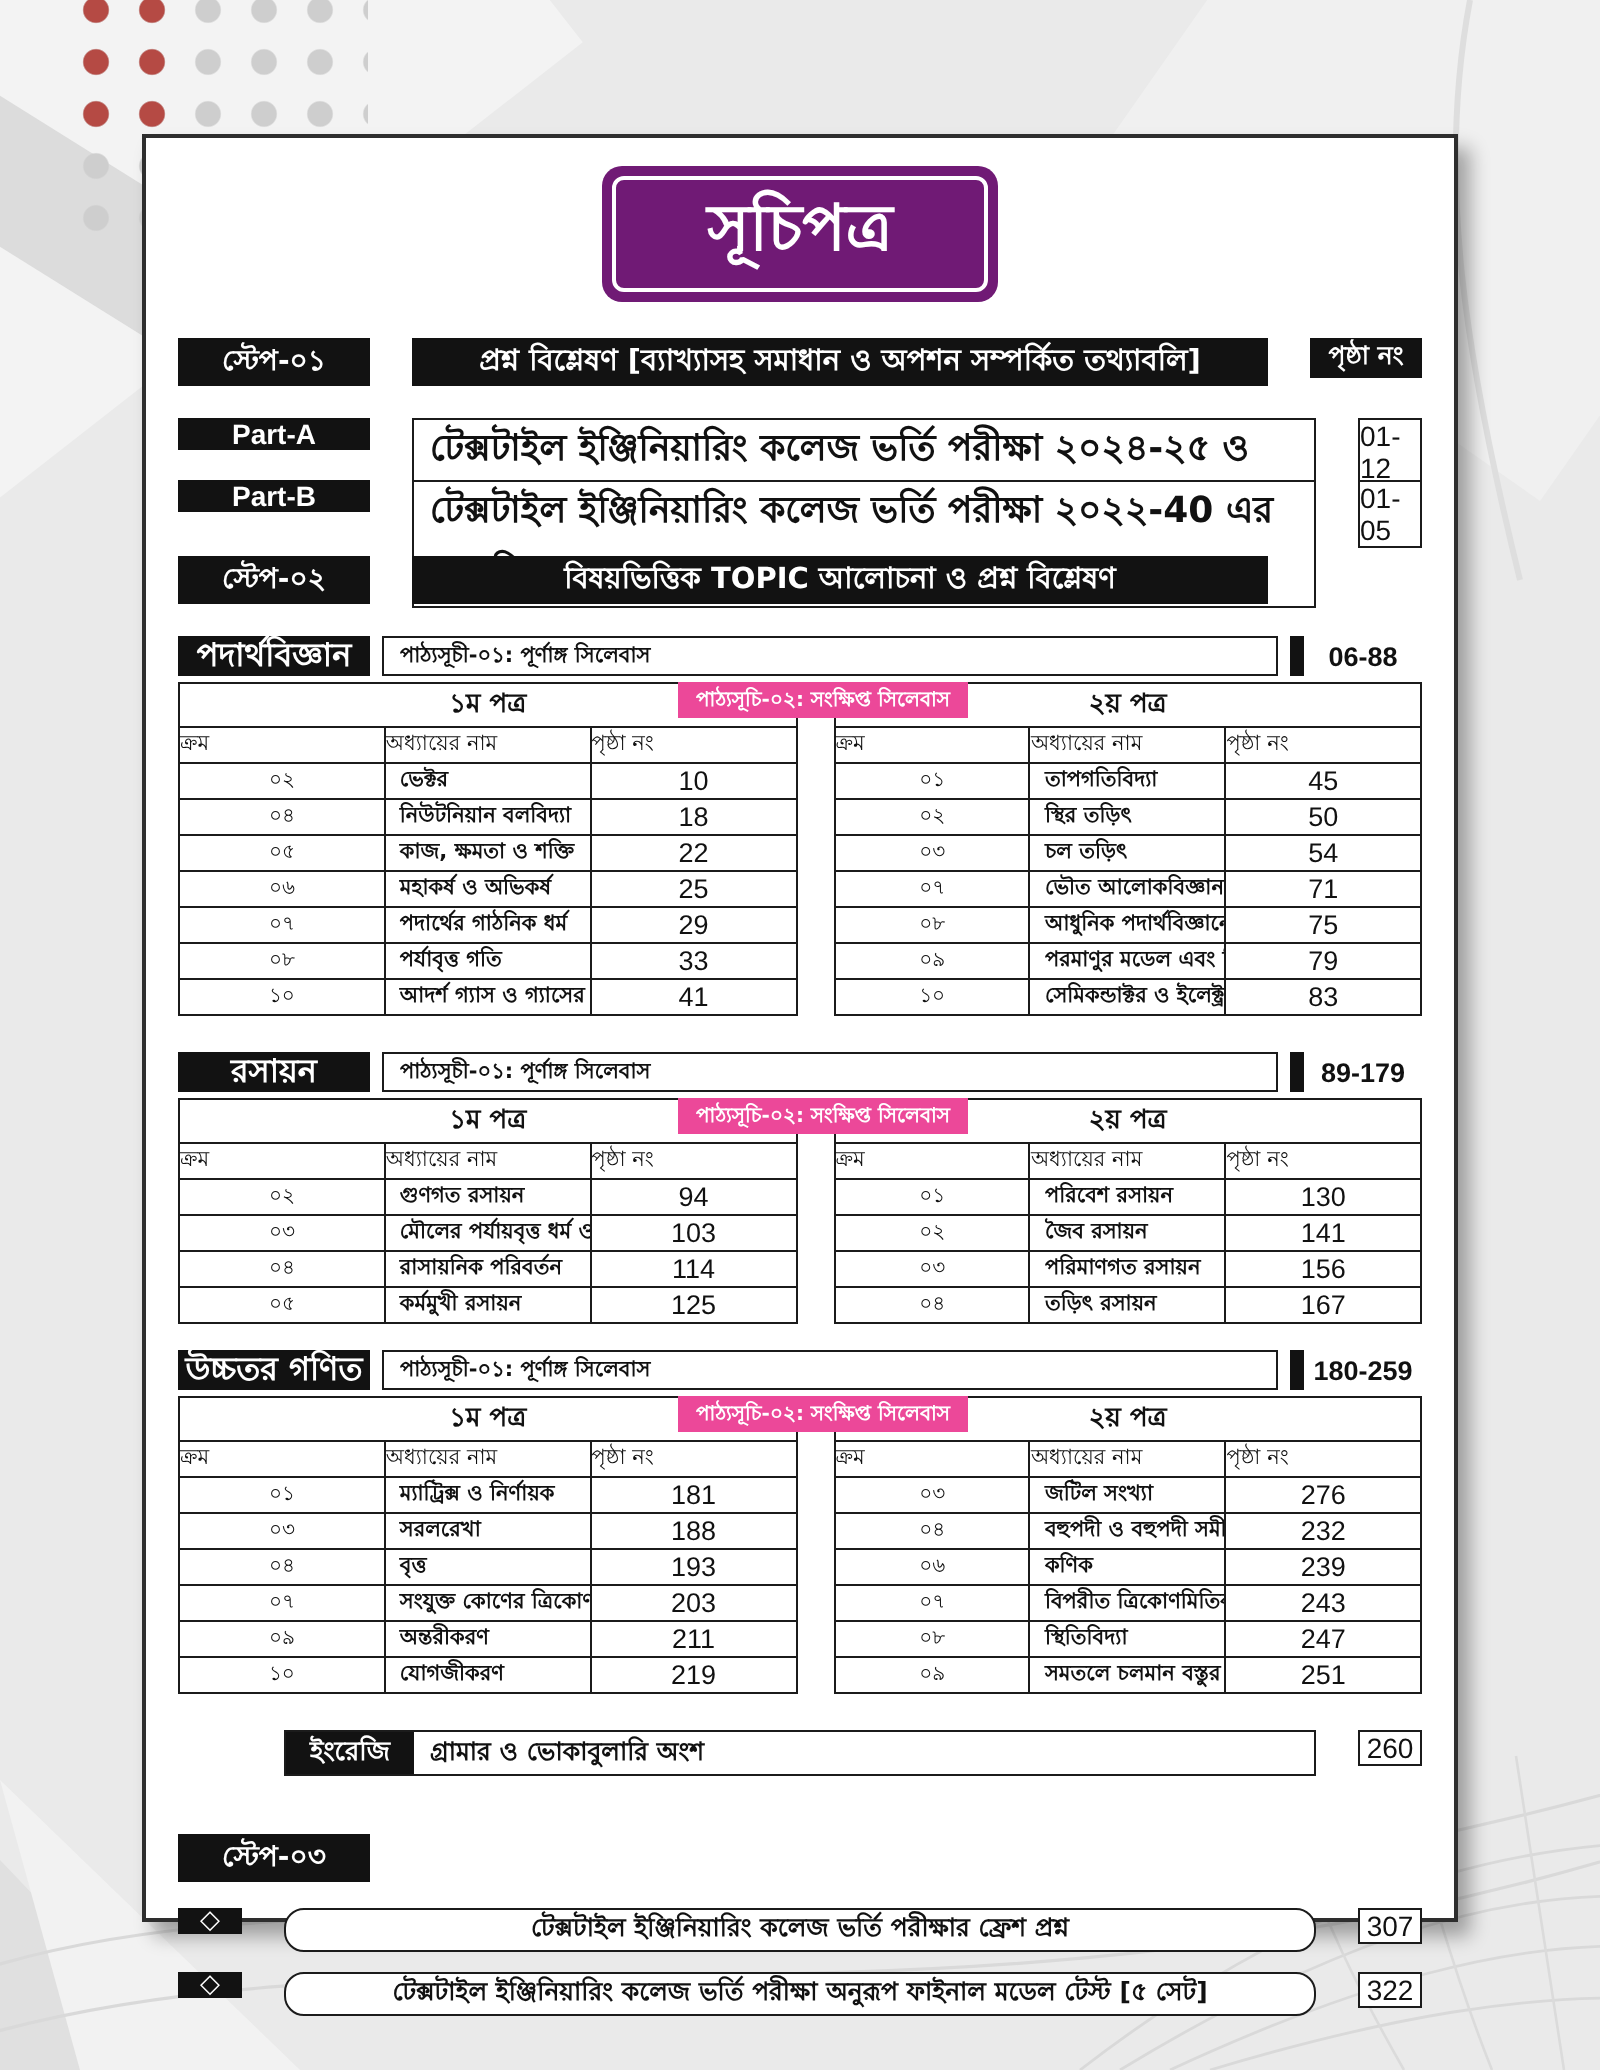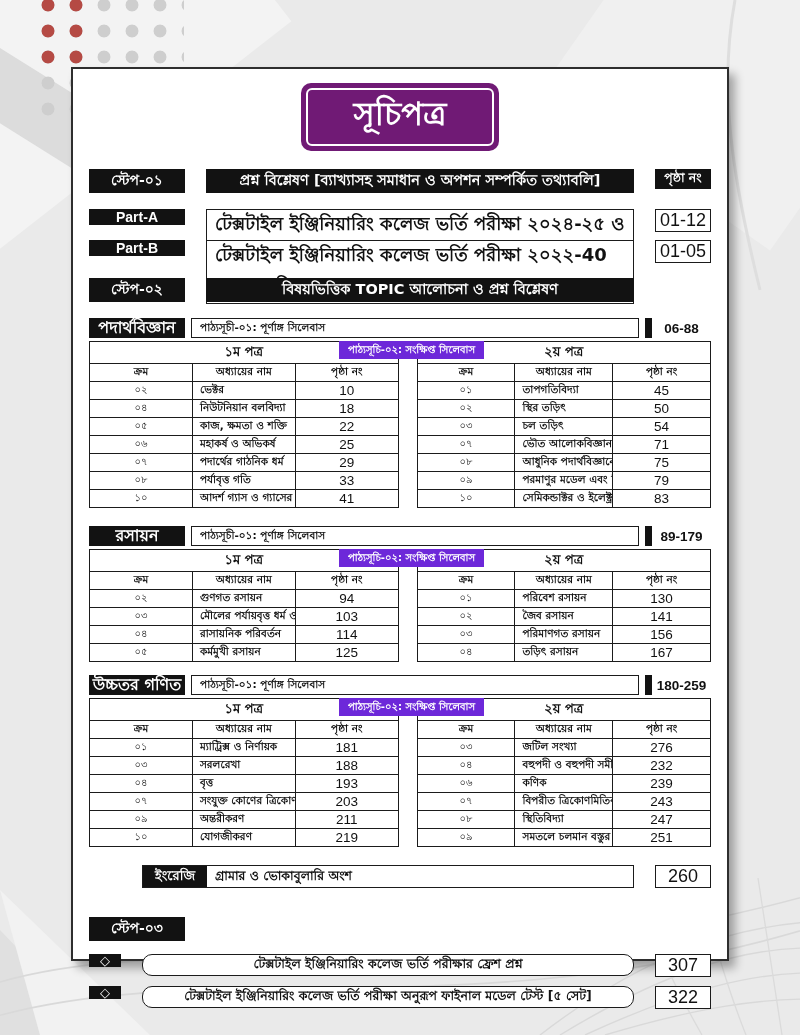--- a/index.html
+++ b/index.html
@@ -38,44 +38,44 @@
   
   .row { display:flex; gap:21px; align-items:flex-start; }
   .step-row { height:27px; margin-bottom:13px; }
   .step-label { width:96px; font-weight:bold; font-size:14px; }
   .step-title { flex:1; font-weight:bold; font-size:14.5px; }
   .page-hdr { width:56px; font-weight:bold; font-size:12.5px; }
   .part-row { height:26px; margin-bottom:5px; }
   .part-row.last { margin-bottom:12px; }
   .part-label { width:96px; font-weight:bold; font-size:14px; font-family:"Liberation Sans", sans-serif; }
   .mid-text { flex:1; display:flex; align-items:center; padding-left:8px; font-size:18px; font-weight:600; }
-  .pages-box { width:56px; display:flex; align-items:center; justify-content:center;
-    font-size:18px; font-family:"Liberation Sans", sans-serif; }
+  .pages-box { width:32px; display:flex; align-items:center; justify-content:center;
+    font-size:14px; font-family:"Liberation Sans", sans-serif; }
   
   .subject { margin-bottom:18px; }
   .subject.tight { margin-bottom:13px; }
   .subj-head { display:flex; gap:6px; height:20px; margin-bottom:3px; }
   .subj-label { width:96px; font-size:16px; font-weight:bold; }
   .subj-syllabus { flex:1; display:flex; align-items:center; padding-left:8px; font-size:10.5px; font-weight:600; }
   .range { width:66px; display:flex; align-items:stretch; }
   .range-bar { width:7px; background:#121212; }
   .range-num { flex:1; display:flex; align-items:center; justify-content:center;
     font-size:13.5px; font-weight:600; font-family:"Liberation Sans", sans-serif; }
   .tables { position:relative; display:flex; gap:18px; }
   table { border-collapse:collapse; table-layout:fixed; }
   .t-left { width:322px; } .t-right { width:306px; }
   th, td { border:1.5px solid #1b1b1b; padding:0; }
   .paper-th { height:17px; font-size:13px; font-weight:bold; text-align:center; }
-  .colhead th { height:16px; font-size:10.5px; font-weight:bold; text-align:center; }
+  .colhead th { height:16px; font-size:10.5px; font-weight:normal; text-align:left; }
   td { height:15.5px; }
   td.c-sl { width:38px; text-align:center; font-size:10px; }
   td.c-chapter { text-align:left; padding-left:7px; font-size:10.5px; font-weight:600;
     white-space:nowrap; overflow:hidden; }
   td.c-page { width:52px; text-align:center; font-size:13.5px; font-family:"Liberation Sans", sans-serif; }
-  .badge { position:absolute; left:250px; top:0; height:18px; background:#6d28d9; color:#fff;
+  .badge { position:absolute; left:250px; top:0; height:18px; background:#ec4899; color:#fff;
     font-size:10px; font-weight:600; display:flex; align-items:center; padding:0 9px;
     z-index:3; white-space:nowrap; }
   
   .eng-row { height:28px; margin-bottom:24px; }
   .mark-box { width:32px; }
   .eng-box { flex:1; display:flex; align-items:stretch; padding:0; }
   .eng-label { width:64px; font-size:13px; font-weight:bold; }
   .eng-text { display:flex; align-items:center; padding-left:8px; font-size:12.5px; font-weight:600; }
   .step3-row { height:30px; margin-bottom:7px; }
   .ex-row { height:26px; margin-bottom:6px; }

